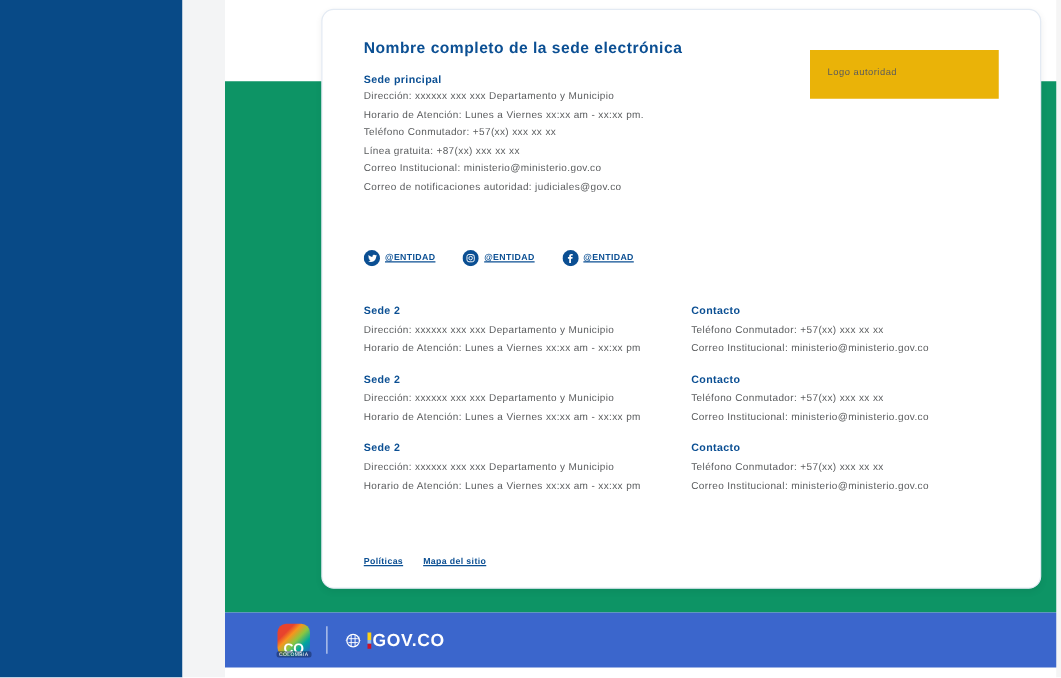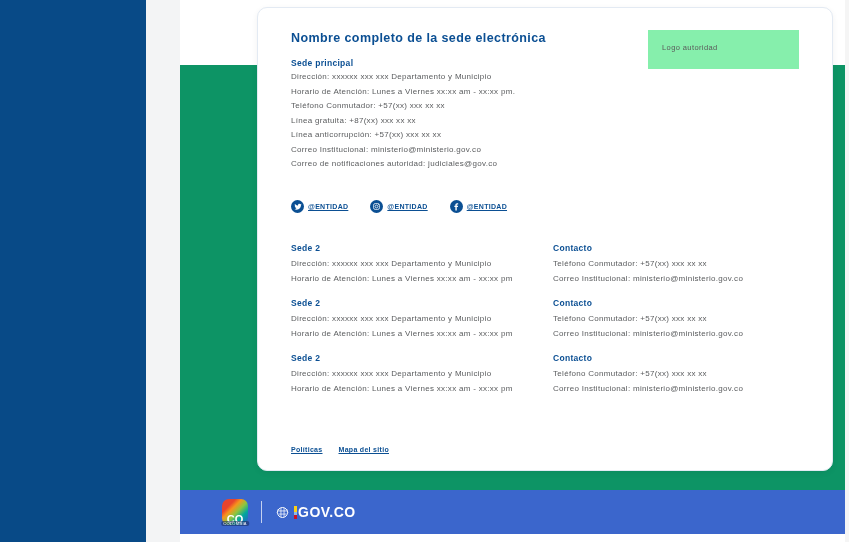--- a/index.html
+++ b/index.html
@@ -24,22 +24,22 @@
     position: absolute; left: 45px; top: 7px; width: 576px; height: 464px;
     background: #ffffff; border: 1px solid #e3eaf3; border-radius: 10px;
     box-shadow: 0 2px 6px rgba(0,0,0,0.06);
     margin-left: 32px;
   }
   .card-title {
     position: absolute; left: 33px; top: 23px;
     font-size: 12.5px; font-weight: bold; color: #0b4f93; letter-spacing: 0.4px;
   }
   .logo-box {
-    position: absolute; right: 33px; top: 22px; width: 151px; height: 39px;
-    background: #86efac;
+    position: absolute; right: 33px; top: 32px; width: 151px; height: 39px;
+    background: #eab308;
     text-align: center;
   }
   .logo-box span {
     position: absolute; left: 14px; top: 13px;
     font-size: 7.5px; color: #5b5b5b; letter-spacing: 0.4px;
   }
   .section-heading {
     font-size: 8.5px; font-weight: bold; color: #0b4f93; letter-spacing: 0.3px;
   }
   .sede-principal-heading { position: absolute; left: 33px; top: 50px; }
@@ -111,21 +111,20 @@
       <span>Logo autoridad</span>
     </div>
 
     <div class="section-heading sede-principal-heading">Sede principal</div>
 
     <ul class="info-lines">
       <li>Dirección: xxxxxx xxx xxx Departamento y Municipio</li>
       <li>Horario de Atención: Lunes a Viernes xx:xx am - xx:xx pm.</li>
       <li>Teléfono Conmutador: +57(xx) xxx xx xx</li>
       <li>Línea gratuita: +87(xx) xxx xx xx</li>
-      <li>Línea anticorrupción: +57(xx) xxx xx xx</li>
       <li>Correo Institucional: ministerio@ministerio.gov.co</li>
       <li>Correo de notificaciones autoridad: judiciales@gov.co</li>
     </ul>
 
     <div class="social-row">
       <a class="social-item">
         <span>
           <svg width="13" height="13" viewBox="0 0 24 24">
             <circle cx="12" cy="12" r="12" fill="#0b4f93"></circle>
             <path fill="#ffffff" d="M19.6 8.2c-.5.2-1 .4-1.6.4.6-.3 1-.9 1.2-1.5-.5.3-1.1.5-1.7.7-.5-.5-1.2-.9-2-.9-1.5 0-2.7 1.2-2.7 2.7 0 .2 0 .4.1.6-2.3-.1-4.3-1.2-5.6-2.8-.2.4-.4.9-.4 1.4 0 .9.5 1.8 1.2 2.3-.4 0-.9-.1-1.2-.3 0 1.3.9 2.4 2.2 2.7-.2.1-.5.1-.7.1-.2 0-.3 0-.5-.1.3 1.1 1.3 1.9 2.5 1.9-.9.7-2.1 1.2-3.4 1.2h-.6c1.2.8 2.6 1.2 4.2 1.2 5 0 7.7-4.1 7.7-7.7v-.3c.5-.4 1-.9 1.3-1.6z"></path>

